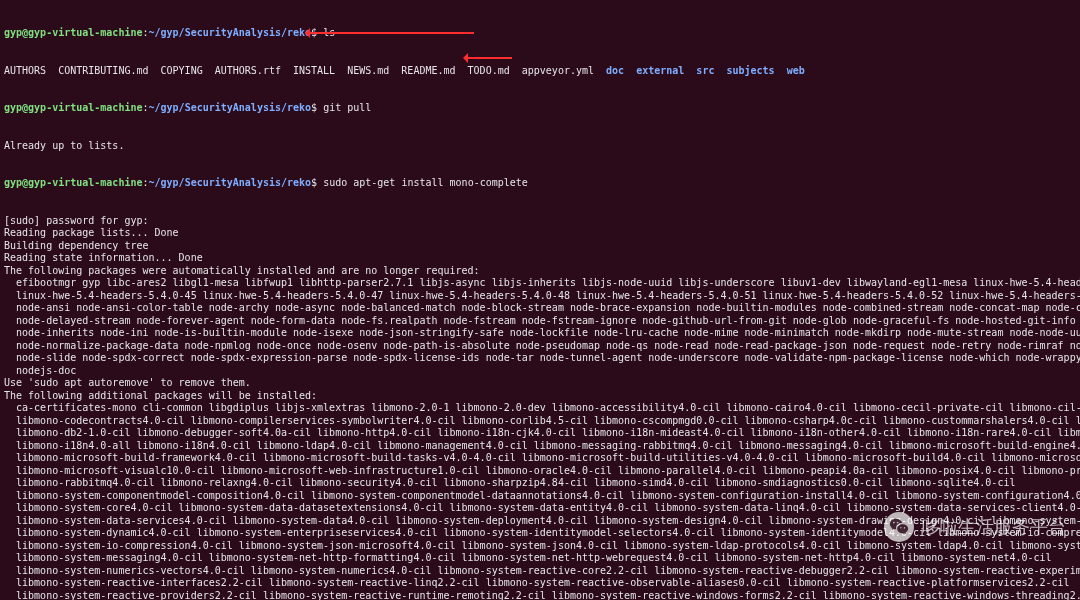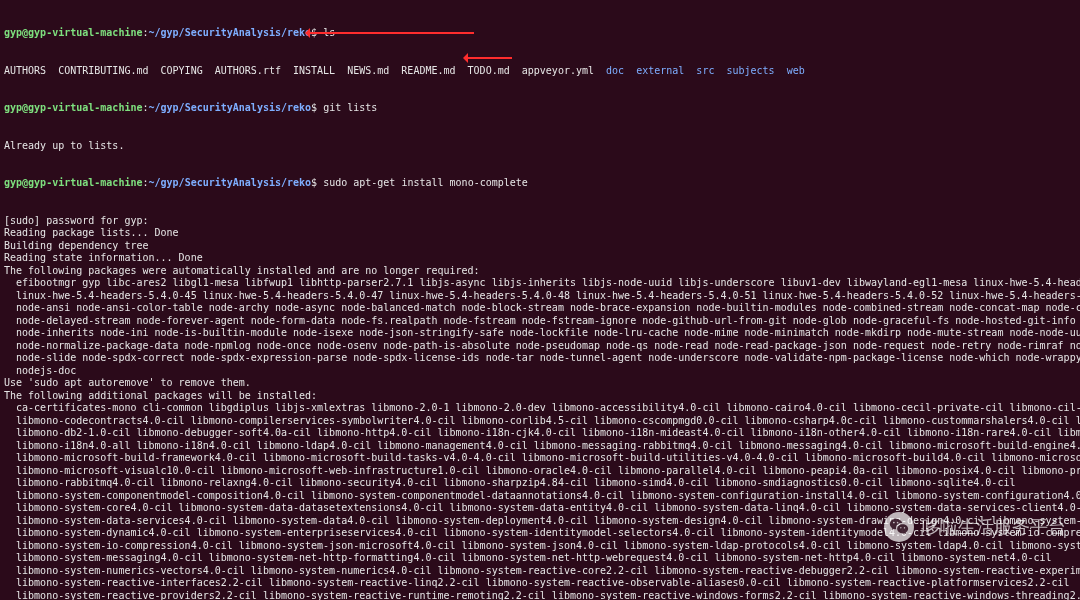--- a/index.html
+++ b/index.html
@@ -18,21 +18,21 @@
   .term {
     padding: 2px 4px;
     white-space: pre;
   }
   .line { white-space: pre; }
   .user  { color: #7ee07e; font-weight: bold; text-align: center; }
   .colon { color: #e6e6e6; }
   .path  { color: #7eaeff; font-weight: bold; }
   .dollar{ color: #e6e6e6; }
   .cmd   { color: #e6e6e6; }
-  .dir   { color: #7eaeff; font-weight: normal; }
+  .dir   { color: #7eaeff; font-weight: bold; }
   .body  { color: #e6e6e6; }
 
   .arrow {
     position: absolute;
     height: 2px;
     background: #ff2d2d;
   }
   .arrow::before {
     content: "";
     position: absolute;
@@ -61,21 +61,21 @@
     display: flex; align-items: center; justify-content: center;
   }
   .wm-logo svg { width: 22px; height: 22px; fill: #2b0a1a; opacity: .85; }
 </style>
 </head>
 <body>
 
 <div class="term">
   <div class="line"><span class="user">gyp@gyp-virtual-machine</span><span class="colon">:</span><span class="path">~/gyp/SecurityAnalysis/reko</span><span class="dollar">$</span> <span class="cmd">ls</span></div>
   <div class="line"><span class="body">AUTHORS  CONTRIBUTING.md  COPYING  AUTHORS.rtf  INSTALL  NEWS.md  README.md  TODO.md  appveyor.yml  </span><span class="dir">doc  external  src  subjects  web</span></div>
-  <div class="line"><span class="user">gyp@gyp-virtual-machine</span><span class="colon">:</span><span class="path">~/gyp/SecurityAnalysis/reko</span><span class="dollar">$</span> <span class="cmd">git lists</span></div>
+  <div class="line"><span class="user">gyp@gyp-virtual-machine</span><span class="colon">:</span><span class="path">~/gyp/SecurityAnalysis/reko</span><span class="dollar">$</span> <span class="cmd">git pull</span></div>
   <div class="line body">Already up to lists.</div>
   <div class="line"><span class="user">gyp@gyp-virtual-machine</span><span class="colon">:</span><span class="path">~/gyp/SecurityAnalysis/reko</span><span class="dollar">$</span> <span class="cmd">sudo apt-get install mono-complete</span></div>
   <div id="sudo-block"><div class="line body">[sudo] password for gyp:</div><div class="line body">Reading package lists... Done</div><div class="line body">Building dependency tree</div><div class="line body">Reading state information... Done</div><div class="line body">The following packages were automatically installed and are no longer required:</div><div class="line body">  efibootmgr gyp libc-ares2 libgl1-mesa libfwup1 libhttp-parser2.7.1 libjs-async libjs-inherits libjs-node-uuid libjs-underscore libuv1-dev libwayland-egl1-mesa linux-hwe-5.4-headers-5.4.0-42</div><div class="line body">  linux-hwe-5.4-headers-5.4.0-45 linux-hwe-5.4-headers-5.4.0-47 linux-hwe-5.4-headers-5.4.0-48 linux-hwe-5.4-headers-5.4.0-51 linux-hwe-5.4-headers-5.4.0-52 linux-hwe-5.4-headers-5.4.0-53 node-abbrev</div><div class="line body">  node-ansi node-ansi-color-table node-archy node-async node-balanced-match node-block-stream node-brace-expansion node-builtin-modules node-combined-stream node-concat-map node-cookie-jar</div><div class="line body">  node-delayed-stream node-forever-agent node-form-data node-fs.realpath node-fstream node-fstream-ignore node-github-url-from-git node-glob node-graceful-fs node-hosted-git-info node-inflight</div><div class="line body">  node-inherits node-ini node-is-builtin-module node-isexe node-json-stringify-safe node-lockfile node-lru-cache node-mime node-minimatch node-mkdirp node-mute-stream node-node-uuid node-nopt</div><div class="line body">  node-normalize-package-data node-npmlog node-once node-osenv node-path-is-absolute node-pseudomap node-qs node-read node-read-package-json node-request node-retry node-rimraf node-semver node-sha</div><div class="line body">  node-slide node-spdx-correct node-spdx-expression-parse node-spdx-license-ids node-tar node-tunnel-agent node-underscore node-validate-npm-package-license node-which node-wrappy node-yallist nodejs</div><div class="line body">  nodejs-doc</div><div class="line body">Use 'sudo apt autoremove' to remove them.</div><div class="line body">The following additional packages will be installed:</div><div class="line body">  ca-certificates-mono cli-common libgdiplus libjs-xmlextras libmono-2.0-1 libmono-2.0-dev libmono-accessibility4.0-cil libmono-cairo4.0-cil libmono-cecil-private-cil libmono-cil-dev</div><div class="line body">  libmono-codecontracts4.0-cil libmono-compilerservices-symbolwriter4.0-cil libmono-corlib4.5-cil libmono-cscompmgd0.0-cil libmono-csharp4.0c-cil libmono-custommarshalers4.0-cil libmono-data-tds4.0-cil</div><div class="line body">  libmono-db2-1.0-cil libmono-debugger-soft4.0a-cil libmono-http4.0-cil libmono-i18n-cjk4.0-cil libmono-i18n-mideast4.0-cil libmono-i18n-other4.0-cil libmono-i18n-rare4.0-cil libmono-i18n-west4.0-cil</div><div class="line body">  libmono-i18n4.0-all libmono-i18n4.0-cil libmono-ldap4.0-cil libmono-management4.0-cil libmono-messaging-rabbitmq4.0-cil libmono-messaging4.0-cil libmono-microsoft-build-engine4.0-cil</div><div class="line body">  libmono-microsoft-build-framework4.0-cil libmono-microsoft-build-tasks-v4.0-4.0-cil libmono-microsoft-build-utilities-v4.0-4.0-cil libmono-microsoft-build4.0-cil libmono-microsoft-csharp4.0-cil</div><div class="line body">  libmono-microsoft-visualc10.0-cil libmono-microsoft-web-infrastructure1.0-cil libmono-oracle4.0-cil libmono-parallel4.0-cil libmono-peapi4.0a-cil libmono-posix4.0-cil libmono-profiler</div><div class="line body">  libmono-rabbitmq4.0-cil libmono-relaxng4.0-cil libmono-security4.0-cil libmono-sharpzip4.84-cil libmono-simd4.0-cil libmono-smdiagnostics0.0-cil libmono-sqlite4.0-cil</div><div class="line body">  libmono-system-componentmodel-composition4.0-cil libmono-system-componentmodel-dataannotations4.0-cil libmono-system-configuration-install4.0-cil libmono-system-configuration4.0-cil</div><div class="line body">  libmono-system-core4.0-cil libmono-system-data-datasetextensions4.0-cil libmono-system-data-entity4.0-cil libmono-system-data-linq4.0-cil libmono-system-data-services-client4.0-cil</div><div class="line body">  libmono-system-data-services4.0-cil libmono-system-data4.0-cil libmono-system-deployment4.0-cil libmono-system-design4.0-cil libmono-system-drawing-design4.0-cil libmono-system-drawing4.0-cil</div><div class="line body">  libmono-system-dynamic4.0-cil libmono-system-enterpriseservices4.0-cil libmono-system-identitymodel-selectors4.0-cil libmono-system-identitymodel4.0-cil libmono-system-io-compression-filesystem4.0-cil</div><div class="line body">  libmono-system-io-compression4.0-cil libmono-system-json-microsoft4.0-cil libmono-system-json4.0-cil libmono-system-ldap-protocols4.0-cil libmono-system-ldap4.0-cil libmono-system-management4.0-cil</div><div class="line body">  libmono-system-messaging4.0-cil libmono-system-net-http-formatting4.0-cil libmono-system-net-http-webrequest4.0-cil libmono-system-net-http4.0-cil libmono-system-net4.0-cil</div><div class="line body">  libmono-system-numerics-vectors4.0-cil libmono-system-numerics4.0-cil libmono-system-reactive-core2.2-cil libmono-system-reactive-debugger2.2-cil libmono-system-reactive-experimental2.2-cil</div><div class="line body">  libmono-system-reactive-interfaces2.2-cil libmono-system-reactive-linq2.2-cil libmono-system-reactive-observable-aliases0.0-cil libmono-system-reactive-platformservices2.2-cil</div><div class="line body">  libmono-system-reactive-providers2.2-cil libmono-system-reactive-runtime-remoting2.2-cil libmono-system-reactive-windows-forms2.2-cil libmono-system-reactive-windows-threading2.2-cil</div></div>
 </div>
 
 <div class="arrow" style="left:308px; top:32px; width:166px;"></div>
 <div class="arrow" style="left:466px; top:57px; width:46px;"></div>
 
 <div class="watermark">
   <span class="wm-logo">

